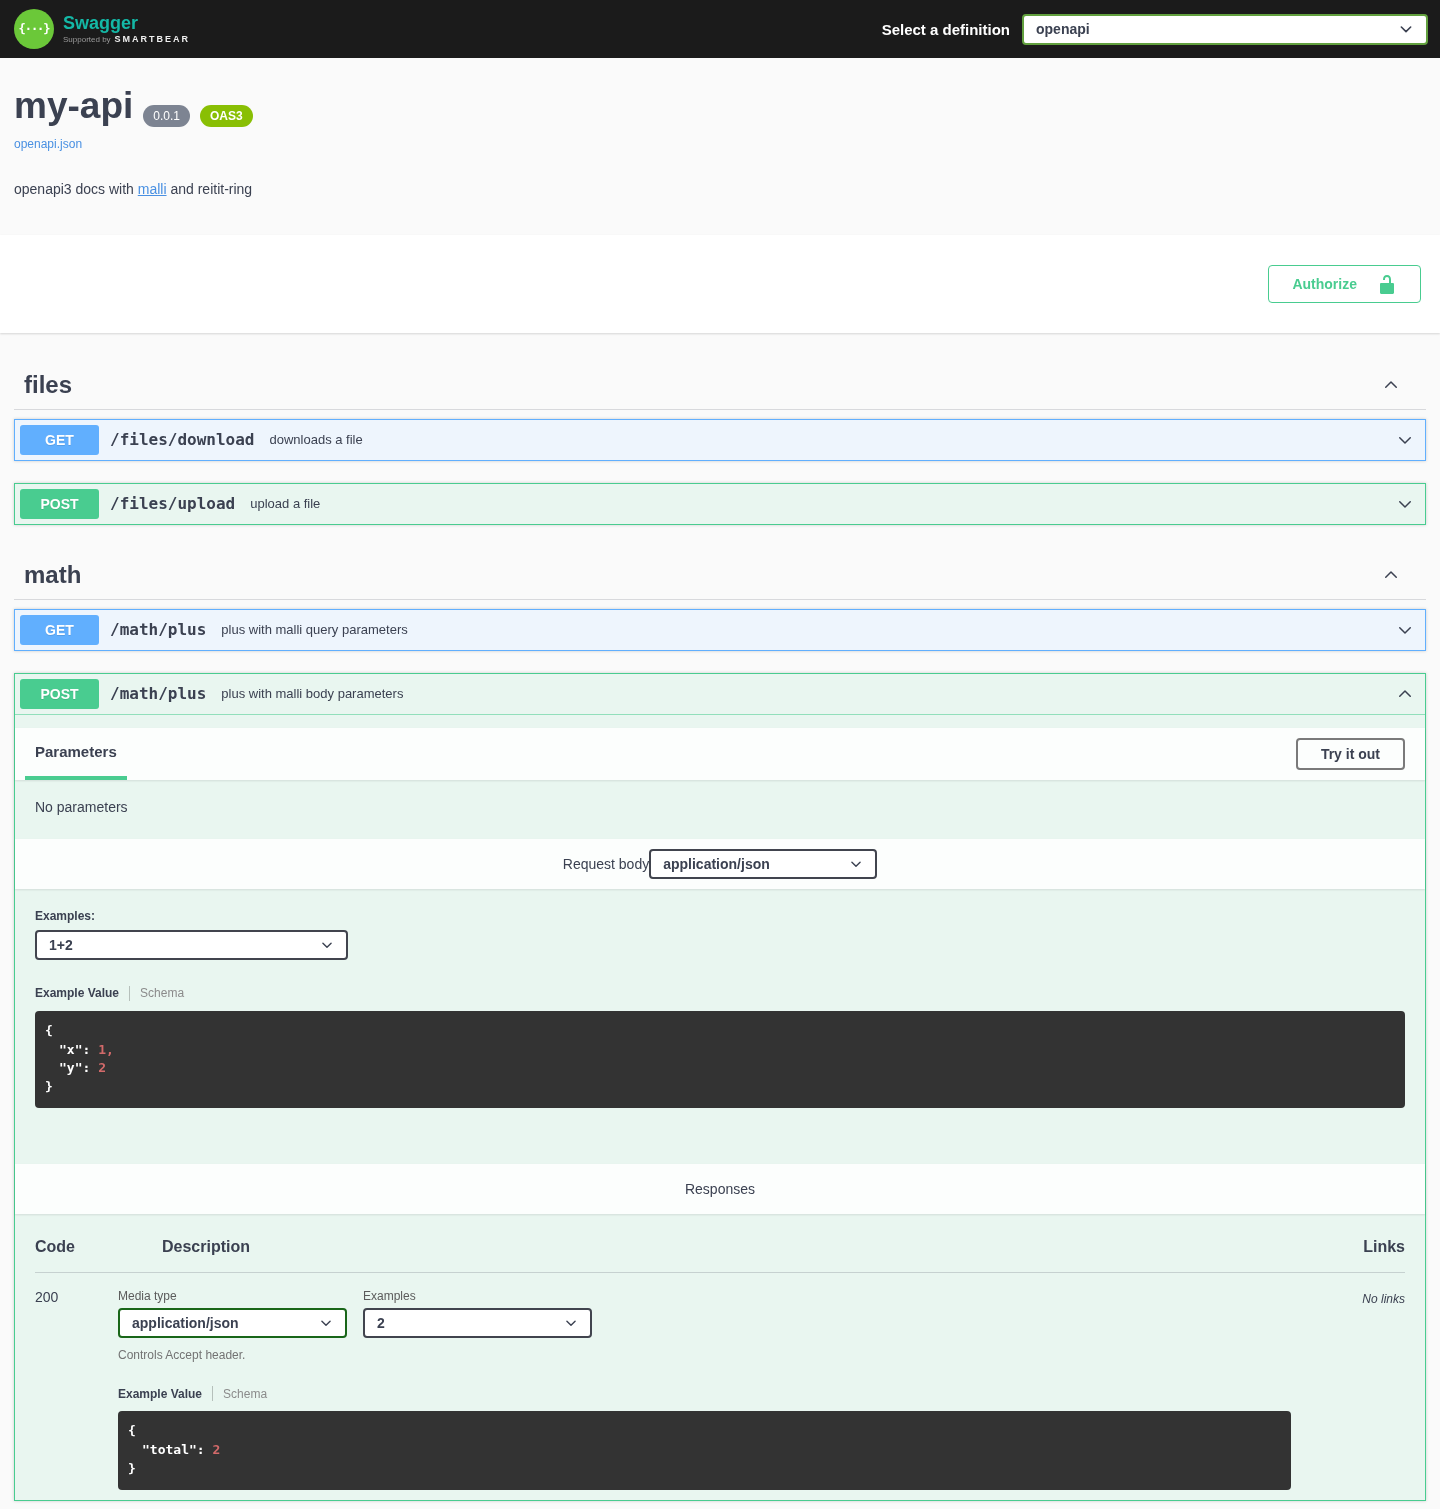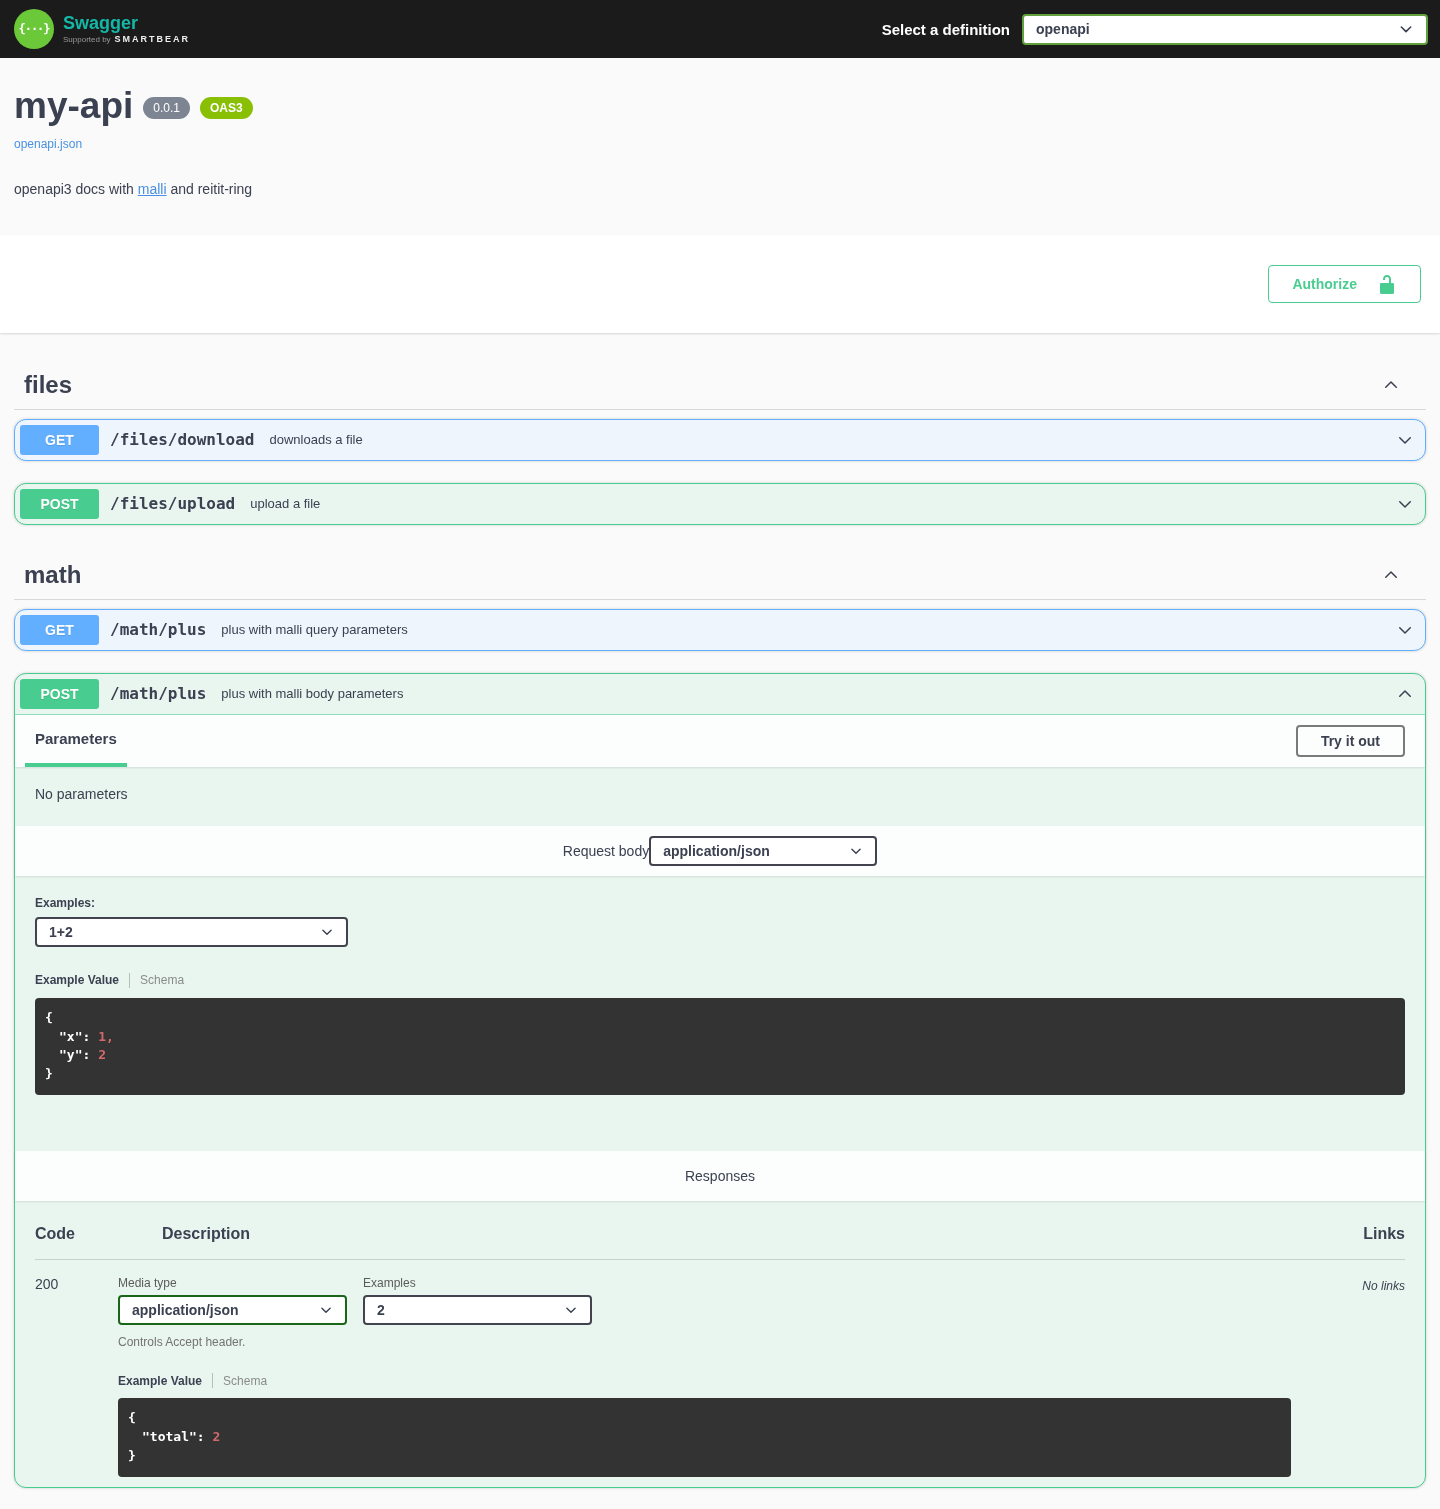--- a/index.html
+++ b/index.html
@@ -31,21 +31,21 @@
   .select-label { color: #fff; font-weight: 700; font-size: 15px; }
   .topbar-select {
     width: 406px; height: 31px; background: #fff;
     border: 2px solid #62a03e; border-radius: 4px;
     display: flex; align-items: center; justify-content: space-between;
     padding: 0 12px; font-weight: 700; font-size: 14px; color: #3b4151;
     cursor: pointer;
   }
   
   .info-container { padding: 28px 20px 38px 14px; }
-  .title-row { display: flex; align-items: center; gap: 10px; }
+  .title-row { display: flex; align-items: flex-end; gap: 10px; }
   .api-title { font-size: 37px; font-weight: 700; color: #3b4151; line-height: 1.1; }
   .badge {
     color: #fff; font-size: 12px; font-weight: 400;
     padding: 4px 10px; border-radius: 50px; margin-top: 4px; display: inline-block;
   }
   .badge-version { background: #7d8492; }
   .badge-oas { background: #89bf04; font-weight: 700; }
   .spec-link { margin-top: 10px; font-size: 12px; }
   .spec-link a, .desc a { color: #4990e2; text-decoration: none; cursor: pointer; }
   .desc { margin-top: 30px; font-size: 14px; color: #3b4151; }
@@ -68,21 +68,21 @@
     display: flex; align-items: center; justify-content: space-between;
     padding: 10px 20px 10px 10px;
     border-bottom: 1px solid rgba(59,65,81,.18);
     cursor: pointer;
   }
   .opblock-tag h3 { font-size: 24px; font-weight: 700; color: #3b4151; }
   .section-body { padding: 9px 0 4px; }
   .chevron { display: inline-flex; padding: 0 6px; background: none; border: none; cursor: pointer; }
   
   .opblock {
-    margin: 0 0 22px; border-radius: 12px;
+    margin: 0 0 22px; border-radius: 0;
     box-shadow: 0 0 3px rgba(0,0,0,.19);
   }
   .opblock.get  { background: #eef5fd; border: 1px solid #61affe; }
   .opblock.post { background: #e9f6f0; border: 1px solid #49cc90; }
   .opblock-summary { display: flex; align-items: center; padding: 5px; cursor: pointer; }
   .opblock.is-open > .opblock-summary { border-bottom: 1px solid rgba(73,204,144,.55); }
   .method-badge {
     width: 79px; text-align: center; padding: 7px 0;
     font-size: 14px; font-weight: 700; color: #fff; border-radius: 3px;
     text-shadow: 0 1px 0 rgba(0,0,0,.1); font-family: "Liberation Sans", sans-serif;
@@ -93,21 +93,21 @@
     margin-left: 11px;
     font-family: "DejaVu Sans Mono", monospace;
     font-size: 16px; font-weight: 700; color: #3b4151;
   }
   .op-summary-text { margin-left: 15px; font-size: 13px; color: #3b4151; flex: 1; }
   
   .opblock-section-header {
     background: rgba(255,255,255,.85);
     box-shadow: 0 1px 2px rgba(0,0,0,.1);
     display: flex; align-items: center; justify-content: space-between;
-    height: 52px; padding: 0 20px 0 10px; position: relative;
+    height: 52px; padding: 0 20px 0 10px; position: relative; margin-top: 13px;
   }
   .param-tab {
     height: 100%; display: flex; align-items: center;
     padding: 0 10px; border-bottom: 4px solid #49cc90;
     font-size: 15px; font-weight: 700; color: #3b4151; cursor: pointer;
   }
   .try-out-btn {
     background: transparent; border: 2px solid #7a7a7a; border-radius: 4px;
     padding: 6px 23px; font-size: 14px; font-weight: 700; color: #3b4151;
     cursor: pointer; font-family: inherit;

